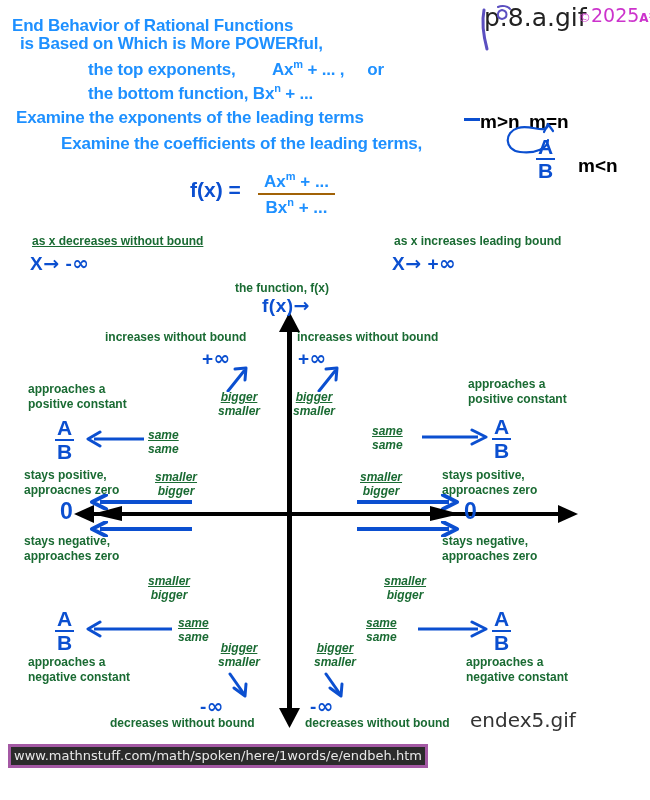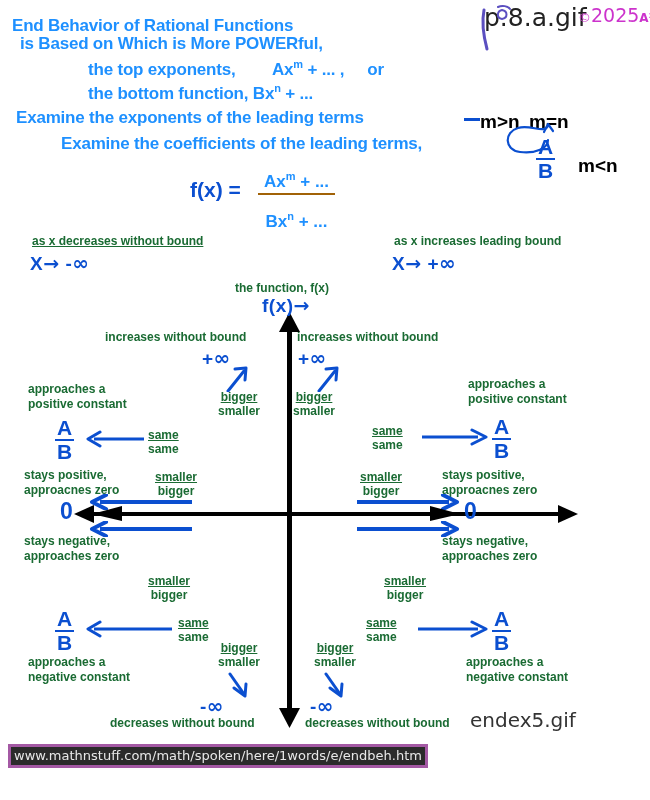--- a/index.html
+++ b/index.html
@@ -70,20 +70,21 @@
 
   
   .wfrac {
     display: inline-block;
     text-align: center;
     color: #1a6b33;
     font-weight: bold;
     font-size: 12px;
     line-height: 1.18;
     white-space: nowrap;
+    font-style: italic;
   }
   .wfrac .num { display: block; text-decoration: underline; }
   .wfrac .den { display: block; }
 
   
   .fx-label {
     color: #0b4fd0;
     font-weight: bold;
     font-size: 21px;
     white-space: nowrap;
@@ -95,21 +96,21 @@
     font-weight: bold;
     font-size: 17px;
     line-height: 1.25;
     white-space: nowrap;
   }
   .bigfrac .num {
     display: block;
     border-bottom: 2px solid #a16207;
     padding: 0 6px 1px 6px;
   }
-  .bigfrac .den { display: block; padding-top: 1px; margin-top: 14px; }
+  .bigfrac .den { display: block; padding-top: 1px; }
   .bigfrac sup { font-size: 11px; }
 
   
   .green {
     color: #1a6b33;
     font-weight: bold;
     font-size: 12px;
     line-height: 1.25;
     white-space: nowrap;
   }

